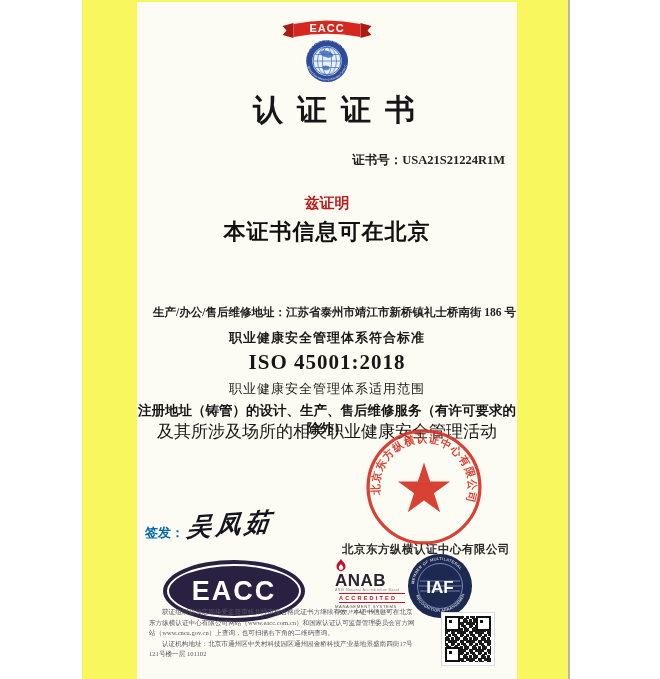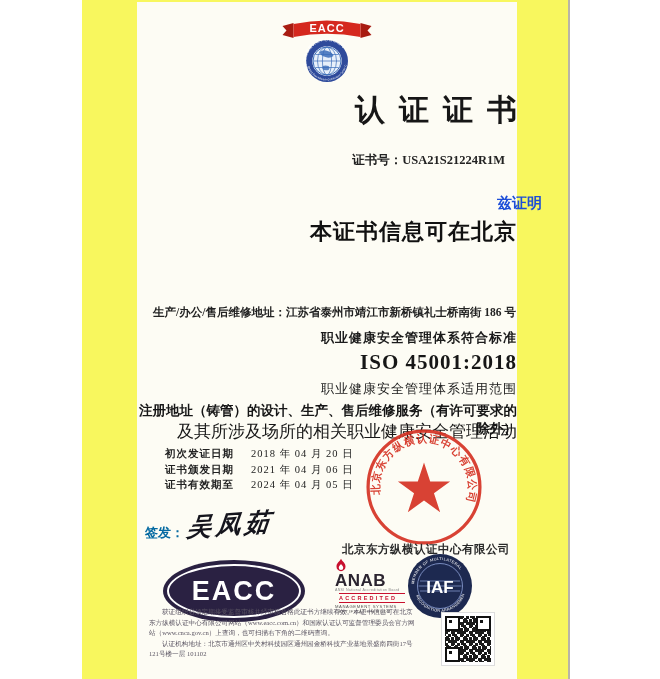--- a/index.html
+++ b/index.html
@@ -1,27 +1,27 @@
 <!DOCTYPE html>
 <html><head>
 <meta charset="utf-8">
 <style>
   html,body{margin:0;padding:0;}
   body{font-family:"Liberation Serif","DejaVu Serif",serif;}
   .stage{position:relative;width:660px;height:679px;background:#ffffff;overflow:hidden;}
   .backdrop{position:absolute;left:82px;top:0;width:486px;height:679px;background:#f8f75e;border-right:2px solid #b9b5a8;}
   .page{position:absolute;left:137px;top:2px;width:380px;height:677px;background:#fdfcf4;}
   .abs{position:absolute;}
-  .ctr{left:0;width:100%;text-align:right;}
+  .ctr{left:0;width:100%;text-align:center;}
   
   .logo-top{top:14px;left:140px;width:100px;height:72px;}
   .title{top:88px;font-size:30px;font-weight:bold;letter-spacing:14px;padding-left:14px;color:#161616;}
   .certno{top:150px;right:12px;font-size:12.5px;font-weight:bold;color:#222;margin-left:8px;}
   
-  .certify{top:192px;font-size:15px;font-weight:bold;color:#1d4ed8;margin-left:25px;}
+  .certify{top:192px;font-size:15px;font-weight:bold;color:#b91c1c;}
   .company{top:215px;font-size:22px;font-weight:bold;color:#111;letter-spacing:1px;}
   .credit{top:254px;font-size:12px;font-weight:bold;color:#222;}
   .addr1{top:286px;left:42px;font-size:11.5px;font-weight:bold;color:#222;}
   .addr2{top:303px;left:16px;font-size:11.5px;font-weight:bold;color:#222;}
   .stdhead{top:327px;font-size:13px;font-weight:bold;color:#1b1b1b;letter-spacing:1px;}
   .iso{top:348px;font-size:21px;font-weight:600;color:#161616;letter-spacing:1px;}
   .scopehead{top:378px;font-size:13px;font-weight:normal;color:#1b1b1b;letter-spacing:1px;}
   .scope1{top:400px;font-size:13.5px;font-weight:bold;color:#161616;}
   .scope2{top:418px;font-size:17px;font-weight:normal;color:#161616;}
   .dates{top:444px;left:28px;font-size:10.5px;color:#222;line-height:15.5px;letter-spacing:1px;}
@@ -99,25 +99,20 @@
 
 
     <div class="abs addr2"><span>生产/办公/售后维修地址：</span><span>江苏省泰州市靖江市新桥镇礼士桥南街 186 号</span></div>
 
     <div class="abs ctr stdhead">职业健康安全管理体系符合标准</div>
     <div class="abs ctr iso">ISO 45001:2018</div>
     <div class="abs ctr scopehead">职业健康安全管理体系适用范围</div>
     <div class="abs ctr scope1">注册地址（铸管）的设计、生产、售后维修服务（有许可要求的除外）</div>
     <div class="abs ctr scope2">及其所涉及场所的相关职业健康安全管理活动</div>
 
-    <div class="abs dates">
-      <div><span class="lbl">初次发证日期</span><span>2018 年 04 月 20 日</span></div>
-      <div><span class="lbl">证书颁发日期</span><span>2021 年 04 月 06 日</span></div>
-      <div><span class="lbl">证书有效期至</span><span>2024 年 04 月 05 日</span></div>
-    </div>
 
     <svg class="abs seal" viewBox="0 0 120 120">
       <circle cx="60" cy="60" r="55" fill="none" stroke="#d63426" stroke-width="3.2"></circle>
       <polygon fill="#d63426" points="60,36 66.1,54.7 85.7,54.7 69.8,66.2 75.9,84.8 60,73.3 44.1,84.8 50.2,66.2 34.3,54.7 53.9,54.7"></polygon>
       <path id="sealArc" d="M 17.5 71.4 A 44 44 0 1 1 102.5 71.4" fill="none"></path>
       <text font-size="10.5" fill="#d63426" font-weight="bold" letter-spacing="1">
         <textPath href="#sealArc" startOffset="4">北京东方纵横认证中心有限公司</textPath>
       </text>
     </svg>
 

